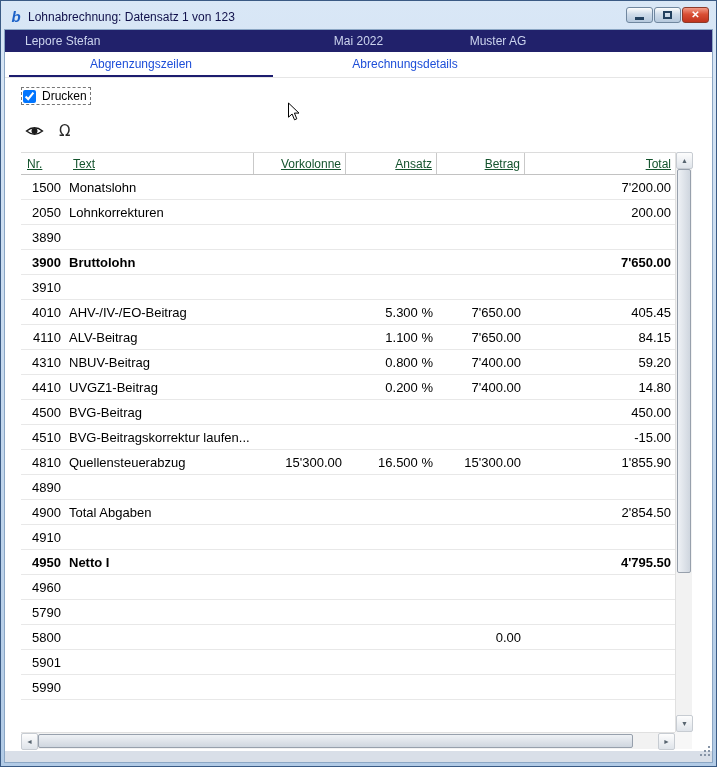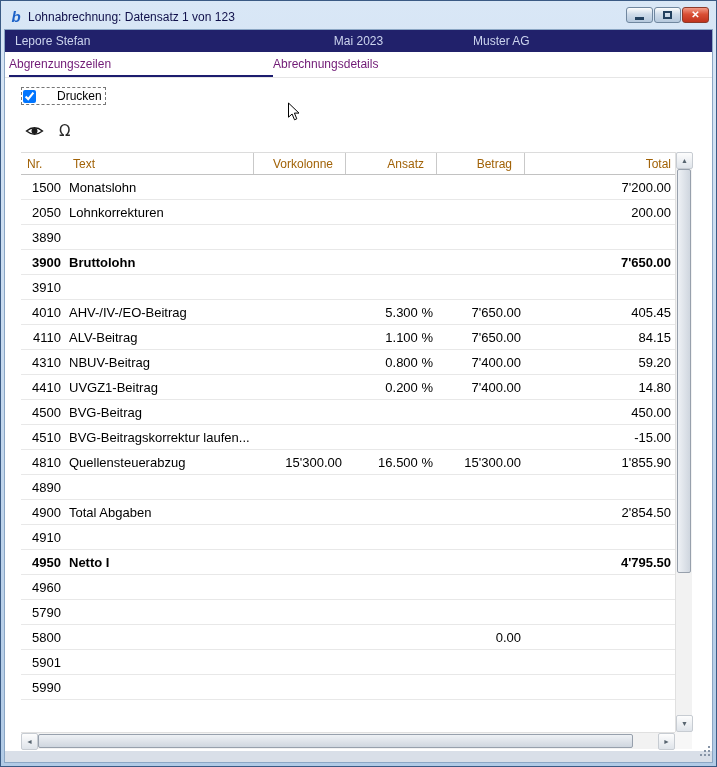--- a/index.html
+++ b/index.html
@@ -17,53 +17,53 @@
   .wbtn{width:27px;height:16px;border:1px solid #70879f;border-radius:3px;
     background:linear-gradient(#fdfdfd,#cfdcea 45%,#b6c9dd);display:flex;align-items:center;justify-content:center;cursor:default;}
   .wbtn.close{background:linear-gradient(#f29a86,#d94f35 45%,#c0331d);border-color:#8c3a2a;}
   .glyph-min{display:block;width:9px;height:3px;background:#23415f;margin-top:7px;}
   .glyph-max{display:block;width:9px;height:8px;border:2px solid #23415f;}
   .glyph-close{color:#fff;font-size:10px;font-weight:bold;line-height:14px;}
 
   .inner{flex:1;background:#fff;border:1px solid #8ba6c4;display:flex;flex-direction:column;overflow:hidden;}
 
   
-  .infobar{height:22px;background:#21216b;color:#ccd4ee;display:flex;align-items:center;font-size:12px;padding:0 10px;}
+  .infobar{height:22px;background:#21216b;color:#ccd4ee;display:flex;align-items:center;font-size:12px;padding:0 20px;}
   .ib-left{flex:1;text-align:left;}
   .ib-center{flex:1;text-align:center;}
   .ib-right{flex:1;}
 
   
   .tabbar{height:26px;background:#fff;display:flex;padding-left:4px;border-bottom:1px solid #e6e6e6;}
-  .tab{width:264px;font-size:12px;color:#701a75;line-height:24px;cursor:default;}
+  .tab{width:264px;text-align:center;font-size:12px;color:#1d4ed8;line-height:24px;cursor:default;}
   .tab.active{border-bottom:2px solid #1c1c6e;}
 
   
   .content{flex:1;position:relative;background:#fff;overflow:hidden;}
 
   .checkrow{position:absolute;left:16px;top:9px;display:inline-flex;align-items:center;
-    border:1px dashed #777;padding:1px 3px 1px 1px;gap:21px;}
+    border:1px dashed #777;padding:1px 3px 1px 1px;gap:6px;}
   .checkrow input{width:13px;height:13px;margin:0;}
   .checklabel{font-size:12px;color:#000;}
 
   .iconsrow{position:absolute;left:20px;top:44px;display:flex;align-items:center;gap:15px;}
   .tool{display:inline-flex;align-items:center;justify-content:center;cursor:default;}
   .tool.omega{font-size:15px;color:#2a2a2a;font-family:"DejaVu Sans",sans-serif;}
 
   .cursor{position:absolute;left:282px;top:24px;pointer-events:none;}
 
   
   .tablewrap{position:absolute;left:16px;right:20px;top:74px;bottom:1px;
     display:grid;grid-template-columns:1fr 17px;grid-template-rows:23px 1fr 17px;}
   .thead{grid-row:1;grid-column:1;display:grid;grid-template-columns:45px 188px 92px 91px 88px 1fr;
-    align-items:center;border-top:1px solid #dcdcdc;border-bottom:1px solid #c2c2c2;font-size:12px;color:#a16207;}
+    align-items:center;border-top:1px solid #dcdcdc;border-bottom:1px solid #c2c2c2;font-size:12px;color:#14532d;text-decoration:underline;}
   .thead .cell{height:100%;display:flex;align-items:center;}
   .thead .col-nr{padding-left:6px;}
   .thead .col-text{padding-left:7px;border-right:1px solid #c9c9c9;}
-  .thead .col-vorkolonne,.thead .col-ansatz,.thead .col-betrag{justify-content:flex-end;padding-right:12px;border-right:1px solid #c9c9c9;}
+  .thead .col-vorkolonne,.thead .col-ansatz,.thead .col-betrag{justify-content:flex-end;padding-right:4px;border-right:1px solid #c9c9c9;}
   .thead .col-total{justify-content:flex-end;padding-right:4px;}
 
   .tbody{grid-row:2;grid-column:1;overflow:hidden;}
   .trow{display:grid;grid-template-columns:45px 188px 92px 91px 88px 1fr;height:25px;
     align-items:center;border-bottom:1px solid #e8e8e8;font-size:13px;color:#000;}
   .trow .cell{overflow:hidden;white-space:nowrap;}
   .trow .col-nr{text-align:right;padding-right:5px;}
   .trow .col-text{padding-left:3px;}
   .trow .col-vorkolonne,.trow .col-ansatz,.trow .col-betrag,.trow .col-total{text-align:right;padding-right:4px;}
   .trow.bold .col-nr,.trow.bold .col-text,.trow.bold .col-total{font-weight:bold;}
@@ -103,21 +103,21 @@
       <div class="wbtn close">
           <span class="glyph-close">✕</span>
         </div>
     </div>
   </div>
 
   <div class="inner">
 
     <div class="infobar">
       <span class="ib-left">Lepore Stefan</span>
-      <span class="ib-center">Mai 2023</span>
+      <span class="ib-center">Mai 2022</span>
       <span class="ib-right">Muster AG</span>
     </div>
 
     <div class="tabbar">
       <div class="tab active">Abgrenzungszeilen</div>
       <div class="tab">Abrechnungsdetails</div>
     </div>
 
     <div class="content">
 

